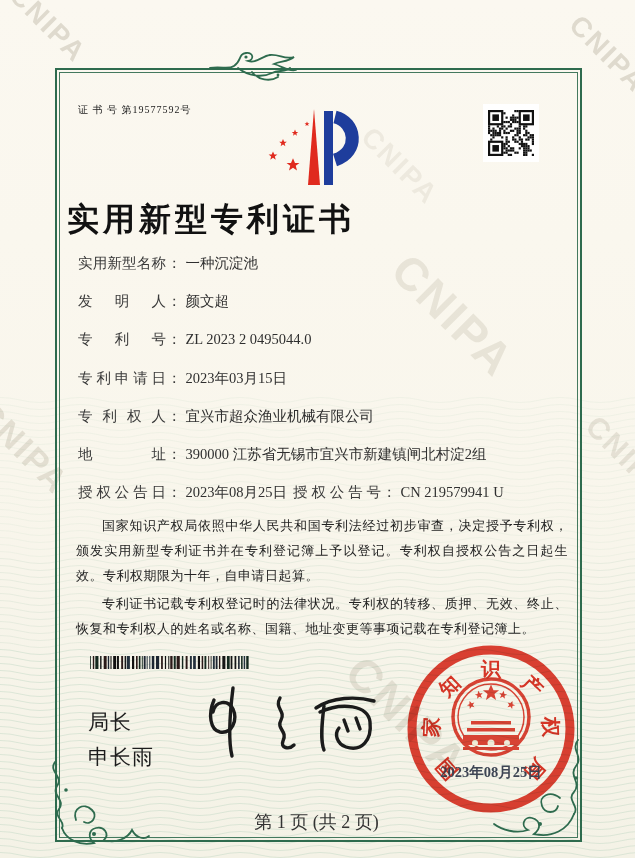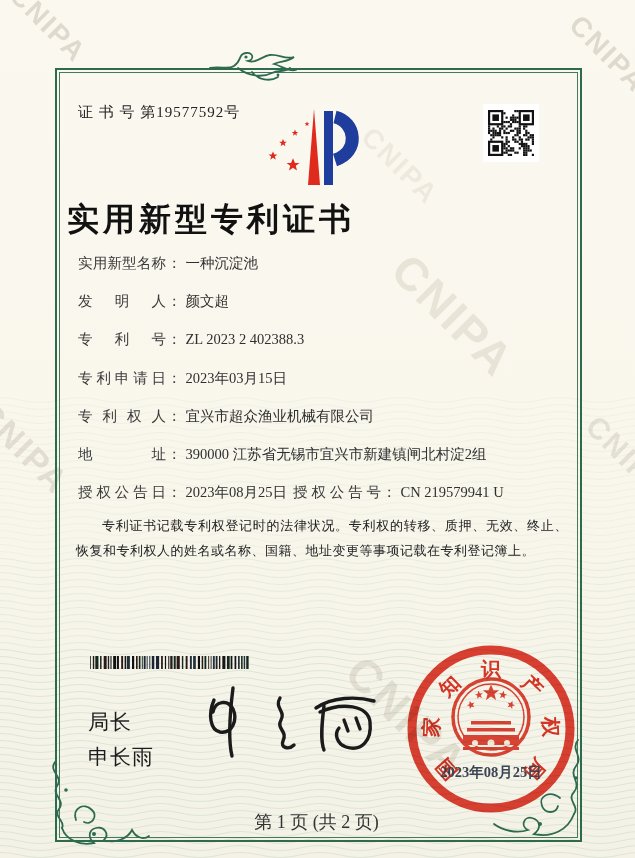--- a/index.html
+++ b/index.html
@@ -13,21 +13,21 @@
     font-weight:bold;color:rgba(125,115,88,0.15);transform:rotate(45deg);letter-spacing:2px;white-space:nowrap;}
   
   .frame{position:absolute;left:55px;top:68px;width:523px;height:770px;z-index:3;
     border:2.5px solid #2e6b4e;}
   .frame .inner{position:absolute;left:2px;top:2px;right:2px;bottom:2px;border:1px solid #44795e;}
   .orn{position:absolute;z-index:5;}
   .orn path{fill:none;stroke:#2e6b4e;stroke-width:1.8;stroke-linecap:round;}
   .orn circle{fill:#2e6b4e;}
   
   .content-z{z-index:4;}
-  .cert-no{position:absolute;left:78px;top:103px;z-index:4;font-size:15px;letter-spacing:1px;color:#222;}
+  .cert-no{position:absolute;left:78px;top:103px;z-index:4;font-size:10px;letter-spacing:1px;color:#222;}
   .title{position:absolute;left:55px;top:186px;width:523px;z-index:4;margin:12px;text-align:left;
     font-size:32px;font-weight:bold;letter-spacing:4px;color:#111;}
   .qr-box{position:absolute;left:483px;top:104px;width:56px;height:58px;background:#ffffff;z-index:4;}
   .qr-box svg{position:absolute;left:5px;top:6px;}
   .row{position:absolute;left:78px;width:490px;z-index:4;font-size:14.5px;color:#333;white-space:nowrap;}
   .jchars{display:inline-flex;justify-content:space-between;width:88px;vertical-align:bottom;color:#3a3a3a;}
   .fcolon{margin:0 4px 0 1px;color:#3a3a3a;}
   .fvalue{color:#2f2f2f;}
   .row .col2{position:absolute;left:215px;top:0;}
   .paras{position:absolute;left:76px;top:514px;width:492px;z-index:4;font-size:13px;line-height:1.92;
@@ -341,21 +341,21 @@
         <span>发</span>
         <span>明</span>
         <span>人</span>
       </span><span class="fcolon">：</span><span class="fvalue">颜文超</span>
   </div>
   <div class="row" style="top:330px;">
     <span class="jchars">
         <span>专</span>
         <span>利</span>
         <span>号</span>
-      </span><span class="fcolon">：</span><span class="fvalue">ZL 2023 2 402388.3</span>
+      </span><span class="fcolon">：</span><span class="fvalue">ZL 2023 2 0495044.0</span>
   </div>
   <div class="row" style="top:369px;">
     <span class="jchars">
         <span>专</span>
         <span>利</span>
         <span>申</span>
         <span>请</span>
         <span>日</span>
       </span><span class="fcolon">：</span><span class="fvalue">2023年03月15日</span>
   </div>
@@ -386,20 +386,21 @@
           <span>授</span>
           <span>权</span>
           <span>公</span>
           <span>告</span>
           <span>号</span>
         </span><span class="fcolon">：</span><span class="fvalue">CN 219579941 U</span>
     </span>
   </div>
 
   <div class="paras">
+    <p>国家知识产权局依照中华人民共和国专利法经过初步审查，决定授予专利权，颁发实用新型专利证书并在专利登记簿上予以登记。专利权自授权公告之日起生效。专利权期限为十年，自申请日起算。</p>
     <p>专利证书记载专利权登记时的法律状况。专利权的转移、质押、无效、终止、恢复和专利权人的姓名或名称、国籍、地址变更等事项记载在专利登记簿上。</p>
   </div>
 
   <div class="barcode">
     <svg id="barcode-svg" width="160" height="13" viewBox="0 0 160 13">
         <rect x="0.00" y="0" width="0.80" height="13" fill="#14281e"></rect>
         <rect x="2.82" y="0" width="1.43" height="13" fill="#2a1a18"></rect>
         <rect x="5.31" y="0" width="3.14" height="13" fill="#14281e"></rect>
         <rect x="10.11" y="0" width="1.42" height="13" fill="#151515"></rect>
         <rect x="13.69" y="0" width="2.96" height="13" fill="#2a1a18"></rect>

